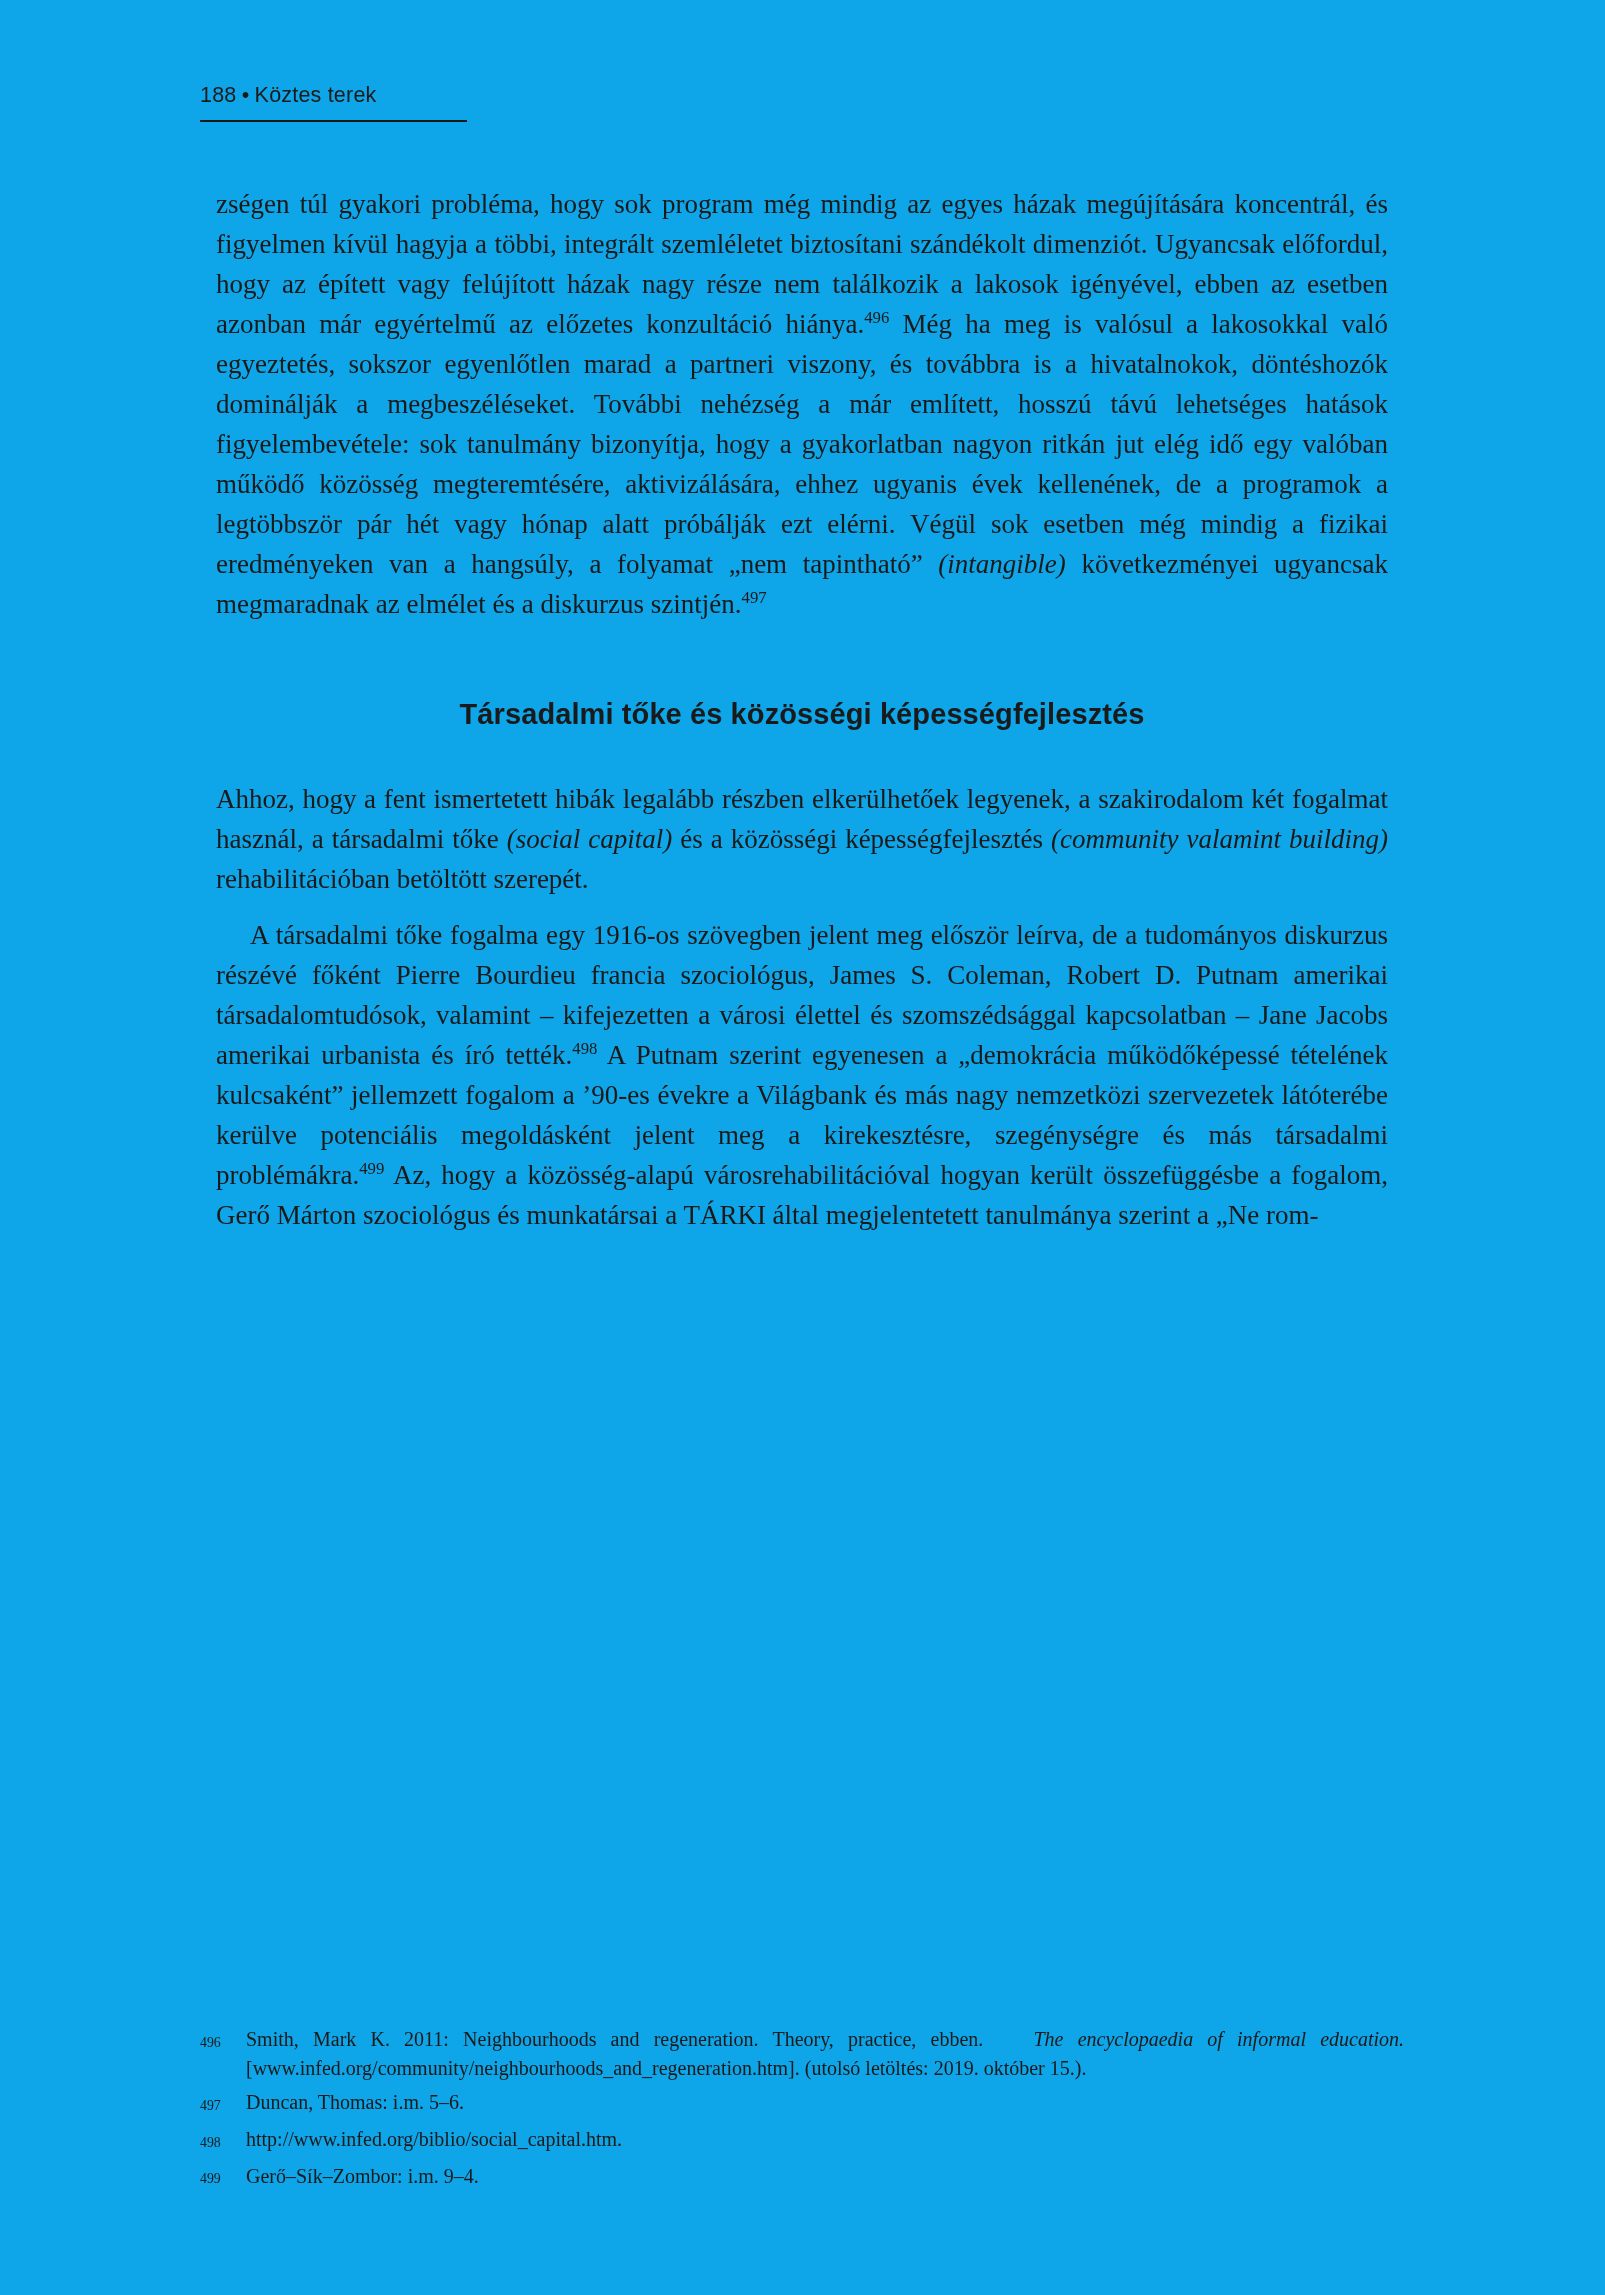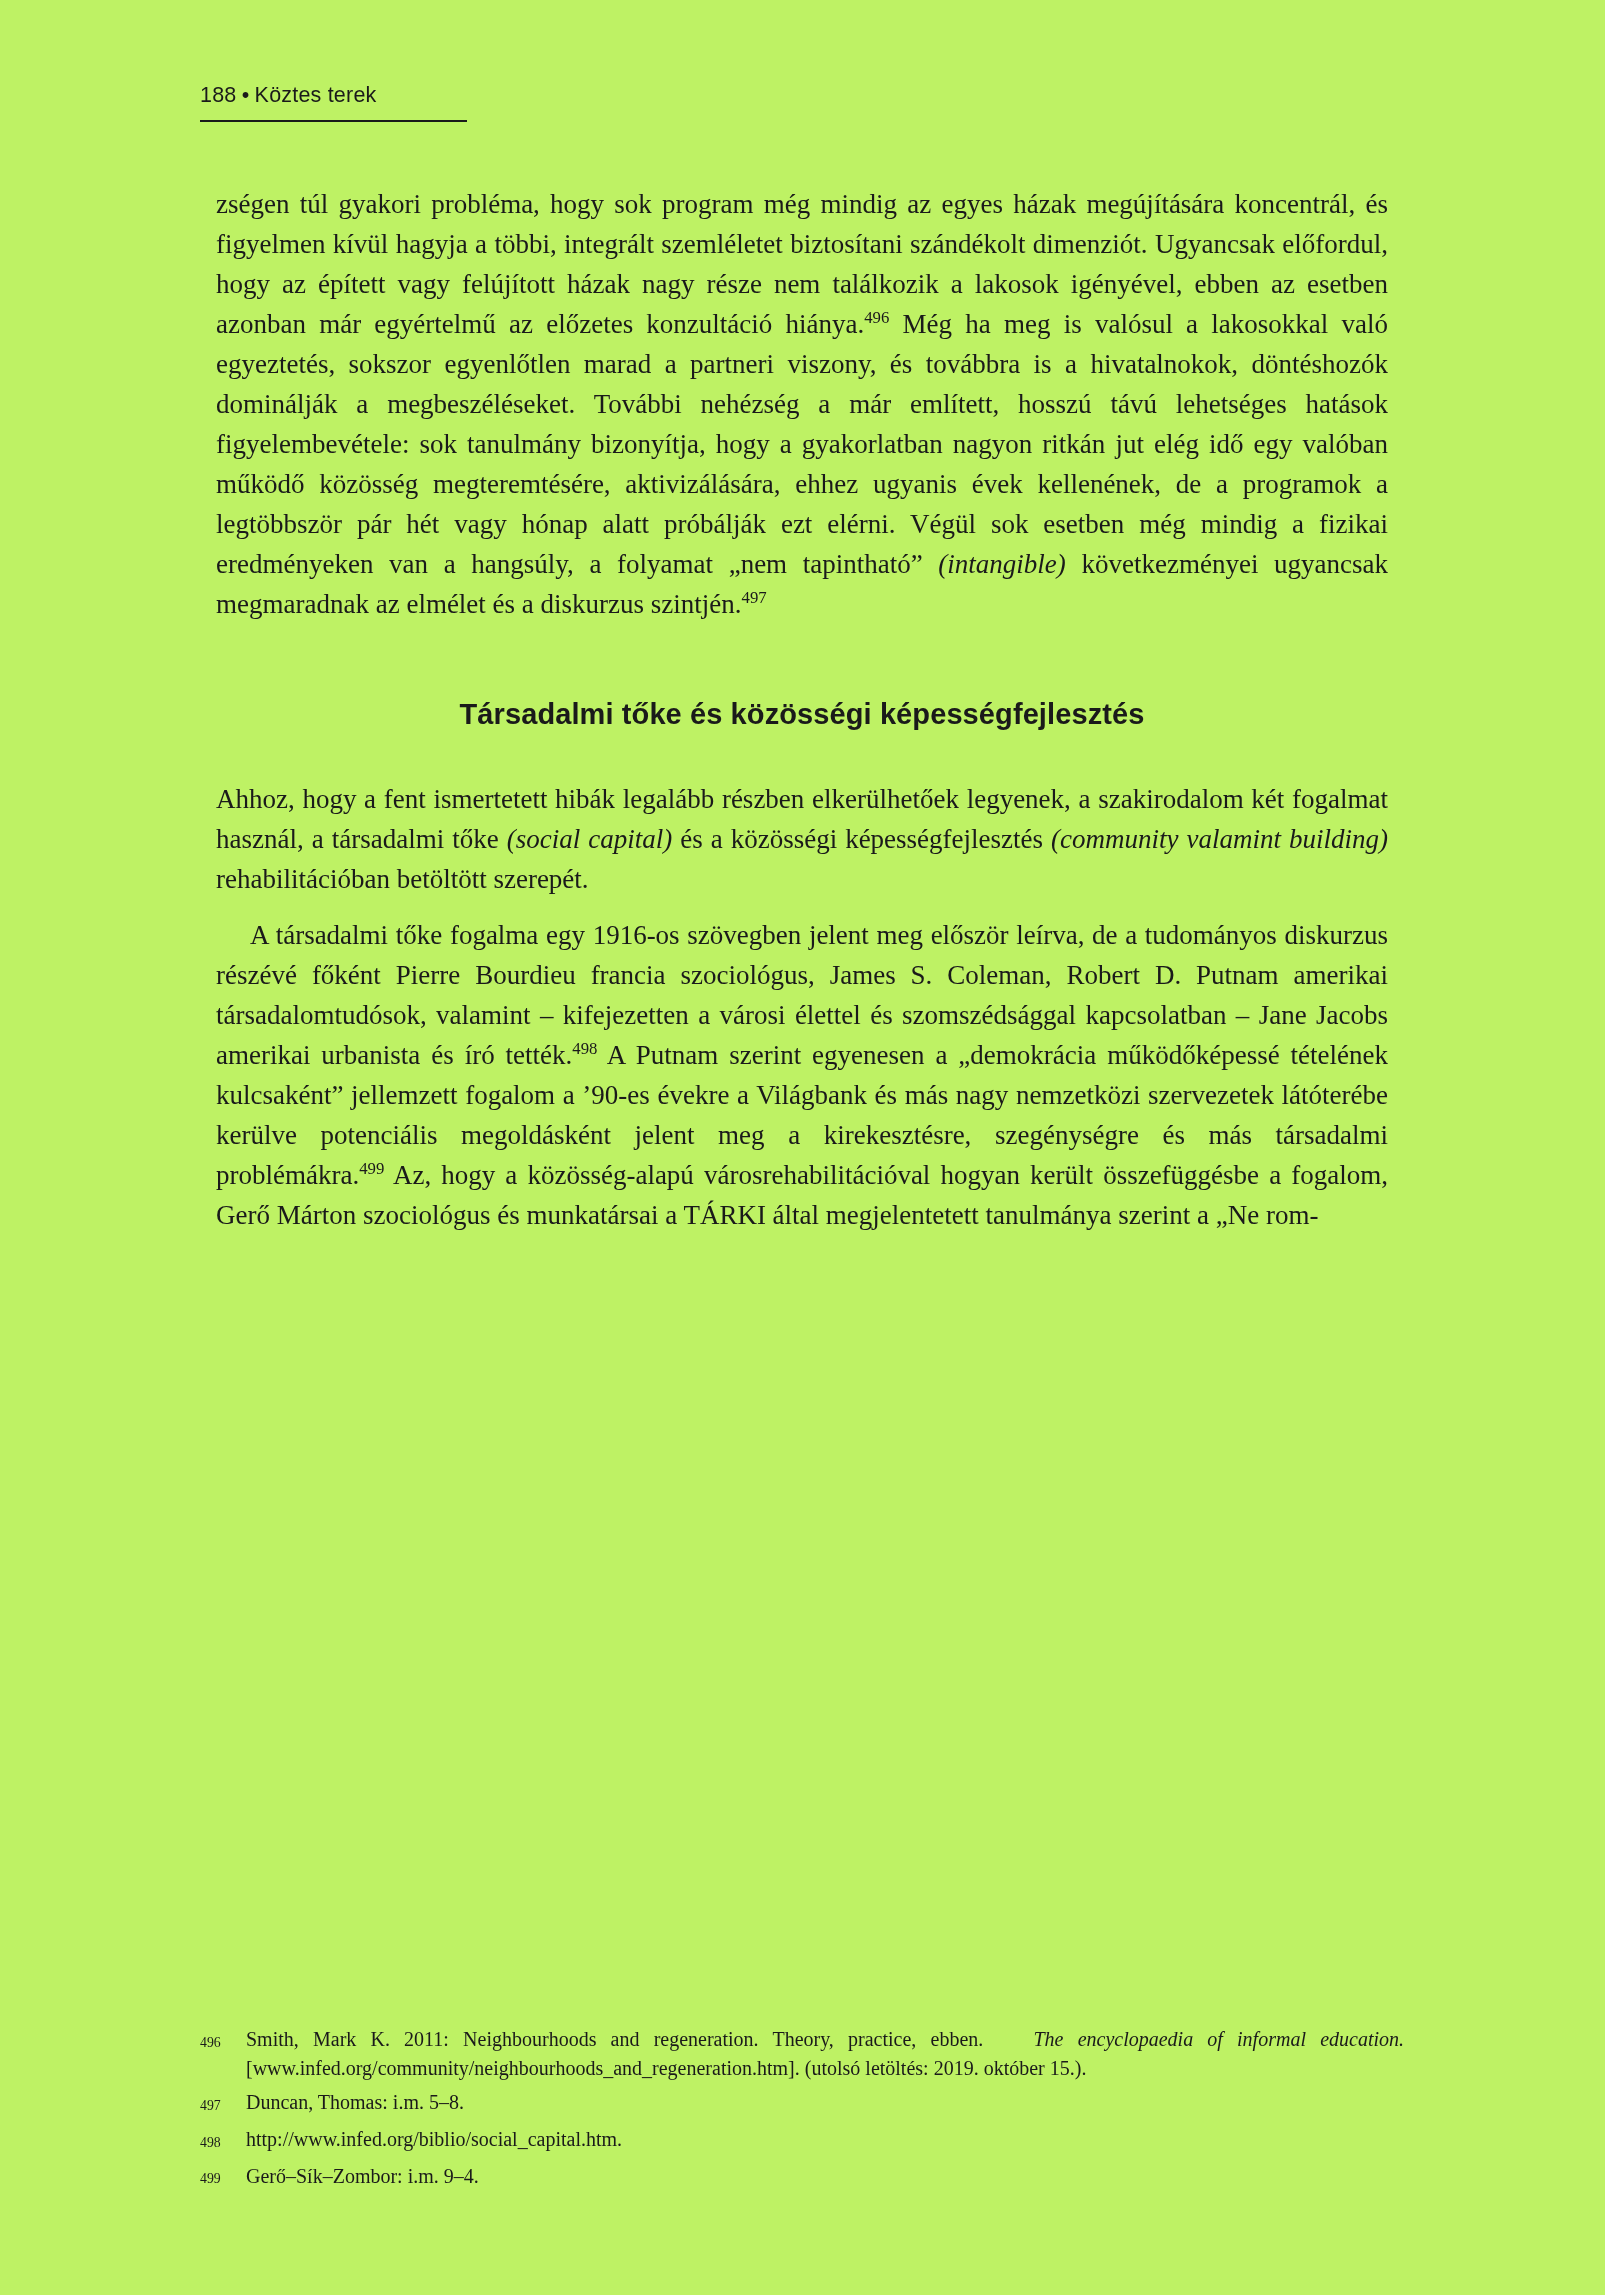--- a/index.html
+++ b/index.html
@@ -4,21 +4,21 @@
 <style>
   html, body {
     margin: 0;
     padding: 0;
     background: #ffffff;
   }
   .page {
     position: relative;
     width: 1605px;
     height: 2295px;
-    background: #bef264;
+    background: #0ea5e9;
     font-family: "Liberation Serif", serif;
     color: #1a1a1a;
     box-sizing: border-box;
   }
   .content {
     position: absolute;
     left: 200px;
     top: 83px;
     width: 1204px;
   }
@@ -114,21 +114,21 @@
 
   <div class="footnotes">
 
     <div class="fn">
       <div class="fn-num">496</div>
       <div class="fn-text"><span>Smith, Mark K. 2011: Neighbourhoods and regeneration. Theory, practice, ebben. </span><span class="it">The encyclopaedia of informal education.</span><span> [www.infed.org/community/neighbourhoods_and_regeneration.htm]. (utolsó letöltés: 2019. október 15.).</span></div>
     </div>
 
     <div class="fn">
       <div class="fn-num">497</div>
-      <div class="fn-text"><span>Duncan, Thomas: i.m. 5–8.</span><span class="it"></span><span></span></div>
+      <div class="fn-text"><span>Duncan, Thomas: i.m. 5–6.</span><span class="it"></span><span></span></div>
     </div>
 
     <div class="fn">
       <div class="fn-num">498</div>
       <div class="fn-text"><span>http://www.infed.org/biblio/social_capital.htm.</span><span class="it"></span><span></span></div>
     </div>
 
     <div class="fn">
       <div class="fn-num">499</div>
       <div class="fn-text"><span>Gerő–Sík–Zombor: i.m. 9–4.</span><span class="it"></span><span></span></div>

